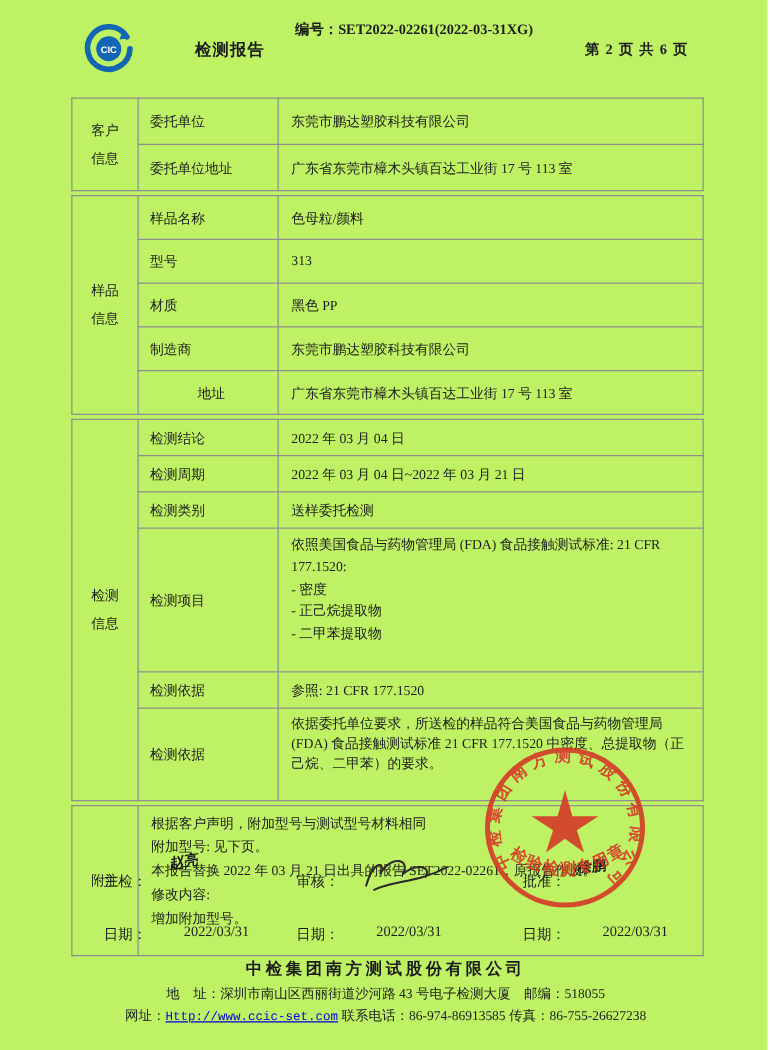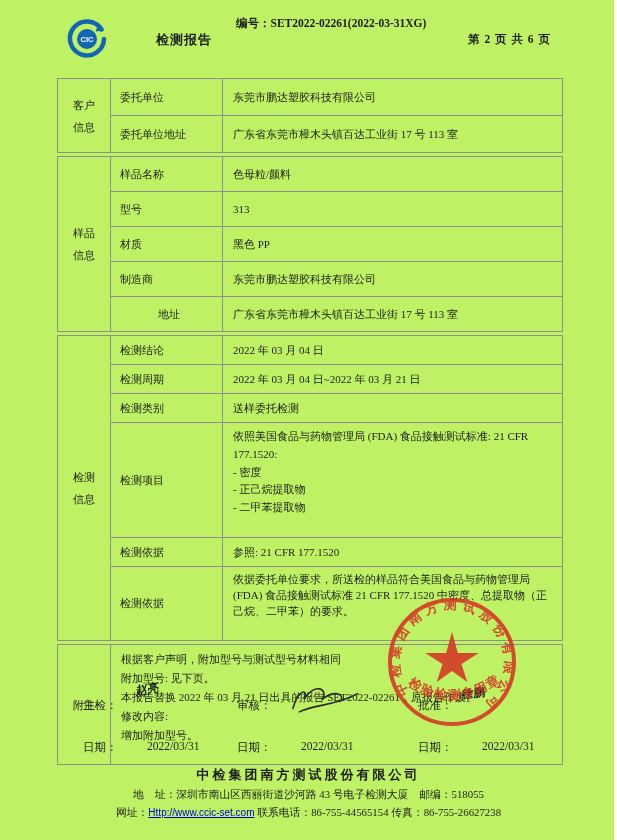--- a/index.html
+++ b/index.html
@@ -33,21 +33,21 @@
   .sig-area span{position:absolute;font-size:11.5px;}
   .role{font-weight:normal;}
   .sig-hand{font-weight:600;color:#181818;}
   .sig-zhao{left:136px;top:682px;font-size:23px;transform:rotate(-9deg) skewX(-10deg);}
   .sig-xu{left:462px;top:686px;font-size:25px;transform:rotate(-7deg) skewX(-8deg);}
   .scribble{position:absolute;left:288px;top:681px;}
   
   .ftr{position:absolute;left:0;top:766px;width:617px;text-align:center;}
   .ftr-company{font-size:13px;font-weight:bold;letter-spacing:3px;}
   .ftr-line{font-size:10.8px;margin-top:4px;}
-  .ftr a{color:#0000dd;text-decoration:underline;font-family:Liberation Sans, sans-serif;font-size:10px;}
+  .ftr a{color:#0000dd;text-decoration:underline;font-family:Liberation Mono, monospace;font-size:10px;}
 </style>
 </head>
 <body>
 
 <div class="page">
 
   <div class="hdr">
     <svg class="logo" viewBox="0 0 42 42">
       <path d="M 35.5 11.5 A 17 17 0 1 0 38 21" fill="none" stroke="#1266b3" stroke-width="4.5" stroke-linecap="round"></path>
       <path d="M 33 5 L 37.5 12.5 L 29.5 13.5 Z" fill="#1266b3"></path>
@@ -186,18 +186,18 @@
     <text font-size="13" font-weight="bold" fill="#d63426" letter-spacing="1.5" font-family="Liberation Sans, sans-serif">
       <textPath href="#sealBottom" startOffset="3">检验检测专用章</textPath>
     </text>
   </svg>
 
   <div class="ftr">
     <div class="ftr-company">中检集团南方测试股份有限公司</div>
     <div class="ftr-line">地　址：深圳市南山区西丽街道沙河路 43 号电子检测大厦　邮编：518055</div>
     <div class="ftr-line">
       <span>网址：</span><a href="#">Http://www.ccic-set.com</a>
-      <span>联系电话：86-755-44565154</span>
+      <span>联系电话：86-974-86913585</span>
       <span>传真：86-755-26627238</span>
     </div>
   </div>
 
 </div>
 
 </body></html>

